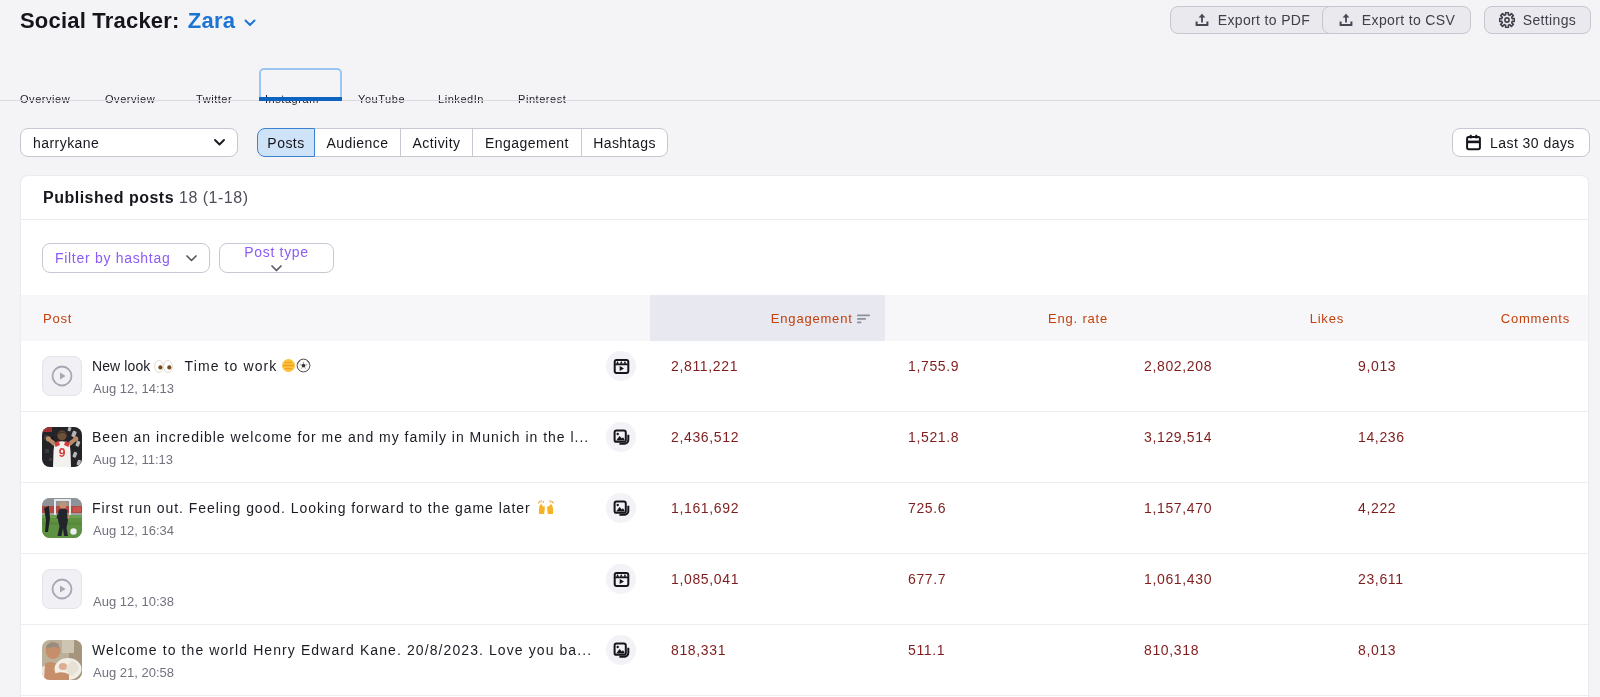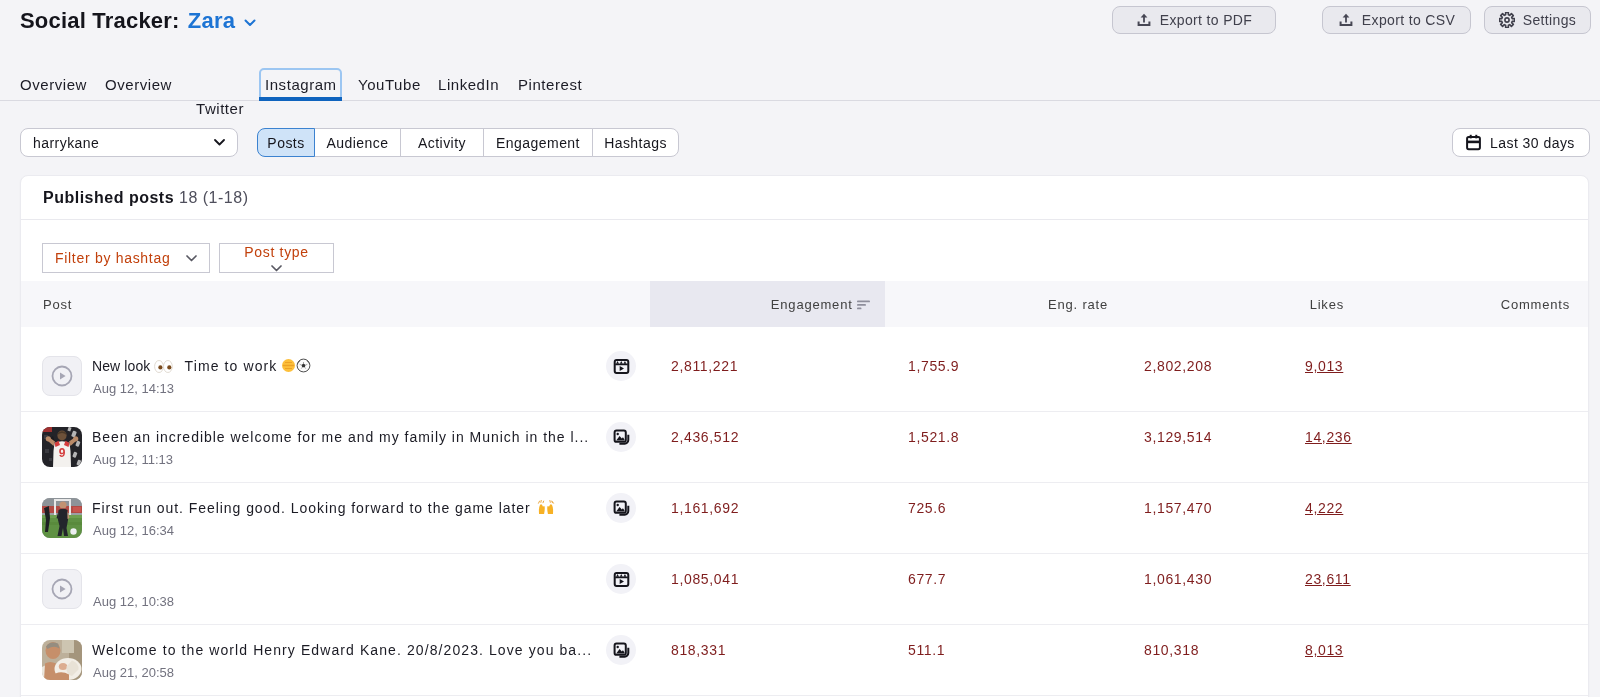--- a/index.html
+++ b/index.html
@@ -5,66 +5,66 @@
 * { margin:0; padding:0; box-sizing:border-box; }
 html,body { width:1600px; height:697px; overflow:hidden; }
 body { font-family:"Liberation Sans", sans-serif; background:#f4f4f7; position:relative; color:#16161d; -webkit-font-smoothing:antialiased; }
 .abs { position:absolute; }
 
 .h1 { left:20px; top:8px; font-size:22px; font-weight:bold; color:#15151c; letter-spacing:0.2px; }
 .h1 .blue { color:#1d74d4; margin-left:2px; }
 .topbtn { top:6px; height:28px; letter-spacing:0.35px; background:#e9e9ee; border:1px solid #c6c6d0; border-radius:8px;
   display:flex; align-items:center; justify-content:center; gap:8px; font-size:14px; color:#40404c; }
 
-.tab { top:76px; font-size:15px; color:#1c1c26; letter-spacing:0.55px; }
+.tab { top:93px; font-size:11px; color:#1c1c26; letter-spacing:0.55px; }
 .tabline { top:100px; left:0; width:1600px; height:1px; background:#dadae1; }
 .ring { left:259px; top:68px; width:83px; height:33px; border:2px solid #9cc6f2; border-radius:5px; background:transparent; }
 .underline { left:259px; top:97px; width:83px; height:4px; background:#0e63be; }
 
 .ctrl { top:128px; height:29px; letter-spacing:0.45px; background:#fff; border:1px solid #c8c8d2; border-radius:8px;
   display:flex; align-items:center; font-size:14px; color:#16161d; }
 .seg { left:248px; top:128px; display:flex; }
 .seg .item { height:29px; letter-spacing:0.45px; border:1px solid #c8c8d2; background:#fff; display:flex; align-items:center;
   justify-content:center; font-size:14px; color:#16161d; margin-left:-1px; }
 .seg .item.first { border-radius:8px 0 0 8px; margin-left:9px; }
 .seg .item.last { border-radius:0 8px 8px 0; }
 .seg .item.sel { background:#cfe3f8; border-color:#3b82d0; z-index:2; position:relative; }
 
 .card { left:20px; top:175px; width:1569px; height:620px; background:#fff; border:1px solid #ebebf0;
   border-radius:8px; box-shadow:0 1px 2px rgba(23,23,37,0.04); }
 .cardhead { position:absolute; left:22px; top:13px; font-size:16px; letter-spacing:0.5px; }
 .cardhead b { color:#15151c; }
 .cardhead .count { color:#4f4f5c; font-weight:normal; }
 .carddiv { position:absolute; left:0; top:43px; width:100%; height:1px; background:#e9e9ee; }
-.fbtn { position:absolute; top:67px; letter-spacing:0.7px; height:30px; border:1px solid #c8c8d2; border-radius:0; background:#fff;
-  display:flex; align-items:center; justify-content:space-between; font-size:14px; color:#c2410c; padding:0 12px;text-align:right; }
-.thead { position:absolute; left:0; top:105px; width:100%; height:46px; background:#f7f7fa; font-size:13px; color:#404040; letter-spacing:0.8px; }
+.fbtn { position:absolute; top:67px; letter-spacing:0.7px; height:30px; border:1px solid #c8c8d2; border-radius:8px; background:#fff;
+  display:flex; align-items:center; justify-content:space-between; font-size:14px; color:#8b5cf6; padding:0 12px;text-align:right; }
+.thead { position:absolute; left:0; top:119px; width:100%; height:46px; background:#f7f7fa; font-size:13px; color:#c2410c; letter-spacing:0.8px; }
 .thead .hl { position:absolute; left:629px; top:0; width:235px; height:46px; background:#e8e8f0; }
 .thlabel { position:absolute; top:16px; }
 .row { position:absolute; left:0; width:100%; height:71px; border-bottom:1px solid #ededf1; }
 .thumb { position:absolute; left:21px; top:15px; width:40px; height:40px; border-radius:8px; overflow:hidden; }
 .ph { background:#f1f1f5; border:1px solid #e4e4ea; display:flex; align-items:center; justify-content:center; }
 .title { position:absolute; left:71px; top:17px; font-size:14px; color:#1b1b24; white-space:nowrap; letter-spacing:0.2px; }
 .date { position:absolute; left:72px; top:40px; font-size:13px; color:#72727f; }
 .mcircle { position:absolute; left:585px; top:10px; width:30px; height:30px; border-radius:50%; background:#f2f2f7;
   display:flex; align-items:center; justify-content:center; }
 .num { position:absolute; top:17px; width:201px; text-align:left; font-size:14px; color:#7f1d1d; letter-spacing:0.65px; }
-.n1 { left:650px; } .n2 { left:887px; } .n3 { left:1123px; } .n4 { left:1284px;text-decoration:underline; }
+.n1 { left:650px; } .n2 { left:887px; } .n3 { left:1123px; } .n4 { left:1337px; }
 .emoji { vertical-align:-2px; }
 </style>
 </head>
 <body>
 
 <div class="abs h1">Social Tracker: <span class="blue">Zara</span>
 <svg class="emoji" width="12" height="8" viewBox="0 0 12 8" style="margin-left:3px;vertical-align:1px">
       <path d="M1.5 1.5 L6 6 L10.5 1.5" fill="none" stroke="#1d74d4" stroke-width="2" stroke-linecap="round" stroke-linejoin="round"></path>
     </svg>
 </div>
 
-<div class="abs topbtn" style="left:1112px;width:164px;">
+<div class="abs topbtn" style="left:1170px;width:164px;">
 <svg width="16" height="16" viewBox="0 0 16 16" fill="none">
       <path d="M8 4.5V10.5" stroke="#474754" stroke-width="1.8"></path>
       <path d="M4.6 5.4 L8 1.8 L11.4 5.4 Z" fill="#474754"></path>
       <path d="M2.6 9.6 v3.4 h10.8 V9.6" stroke="#474754" stroke-width="2"></path>
     </svg>
 <span>Export to PDF</span>
   </div>
 
 <div class="abs topbtn" style="left:1322px;width:149px;">
 <svg width="16" height="16" viewBox="0 0 16 16" fill="none">
@@ -78,40 +78,40 @@
 <div class="abs topbtn" style="left:1484px;width:107px;">
 <svg width="16" height="16" viewBox="0 0 16 16" fill="none" stroke="#40404c" stroke-width="1.6" stroke-linejoin="round">
       <path d="M15.58 6.66 L15.58 9.34 L13.22 9.40 L12.68 10.70 L14.31 12.42 L12.42 14.31 L10.70 12.68 L9.40 13.22 L9.34 15.58 L6.66 15.58 L6.60 13.22 L5.30 12.68 L3.58 14.31 L1.69 12.42 L3.32 10.70 L2.78 9.40 L0.42 9.34 L0.42 6.66 L2.78 6.60 L3.32 5.30 L1.69 3.58 L3.58 1.69 L5.30 3.32 L6.60 2.78 L6.66 0.42 L9.34 0.42 L9.40 2.78 L10.70 3.32 L12.42 1.69 L14.31 3.58 L12.68 5.30 L13.22 6.60 Z"></path>
       <circle cx="8" cy="8" r="2.1"></circle>
     </svg>
 <span>Settings</span>
   </div>
 
 <div class="abs tab" style="left:20px;">Overview</div>
 <div class="abs tab" style="left:105px;">Overview</div>
-<div class="abs tab" style="left:196px;margin-top:24px;">Twitter</div>
+<div class="abs tab" style="left:196px;">Twitter</div>
 <div class="abs tab" style="left:265px;">Instagram</div>
 <div class="abs tab" style="left:358px;">YouTube</div>
 <div class="abs tab" style="left:438px;">LinkedIn</div>
 <div class="abs tab" style="left:518px;">Pinterest</div>
 <div class="abs tabline"></div>
 <div class="abs ring"></div>
 <div class="abs underline"></div>
 
 <div class="abs ctrl" style="left:20px;width:218px;padding:0 12px;justify-content:space-between;">
 <span>harrykane</span>
 <svg width="11" height="7" viewBox="0 0 11 7">
       <path d="M1 1 L5.5 5.5 L10 1" fill="none" stroke="#16161d" stroke-width="1.8" stroke-linecap="round" stroke-linejoin="round"></path>
     </svg>
 </div>
 
 <div class="abs seg">
 <div class="item first sel" style="width:58px;">Posts</div>
 <div class="item" style="width:87px;">Audience</div>
-<div class="item" style="width:84px;">Activity</div>
+<div class="item" style="width:73px;">Activity</div>
 <div class="item" style="width:110px;">Engagement</div>
 <div class="item last" style="width:87px;">Hashtags</div>
 </div>
 
 <div class="abs ctrl" style="left:1452px;width:138px;gap:8px;padding:0 12px;">
 <svg width="17" height="17" viewBox="0 0 17 17" fill="none">
       <path d="M5.7 0.8v3.6" stroke="#15151c" stroke-width="2"></path>
       <path d="M11.3 0.8v3.6" stroke="#15151c" stroke-width="2"></path>
       <rect x="2.1" y="3" width="12.8" height="12.2" rx="1.6" stroke="#15151c" stroke-width="2"></rect>
       <rect x="2.1" y="6.6" width="12.8" height="2.6" fill="#15151c"></rect>

